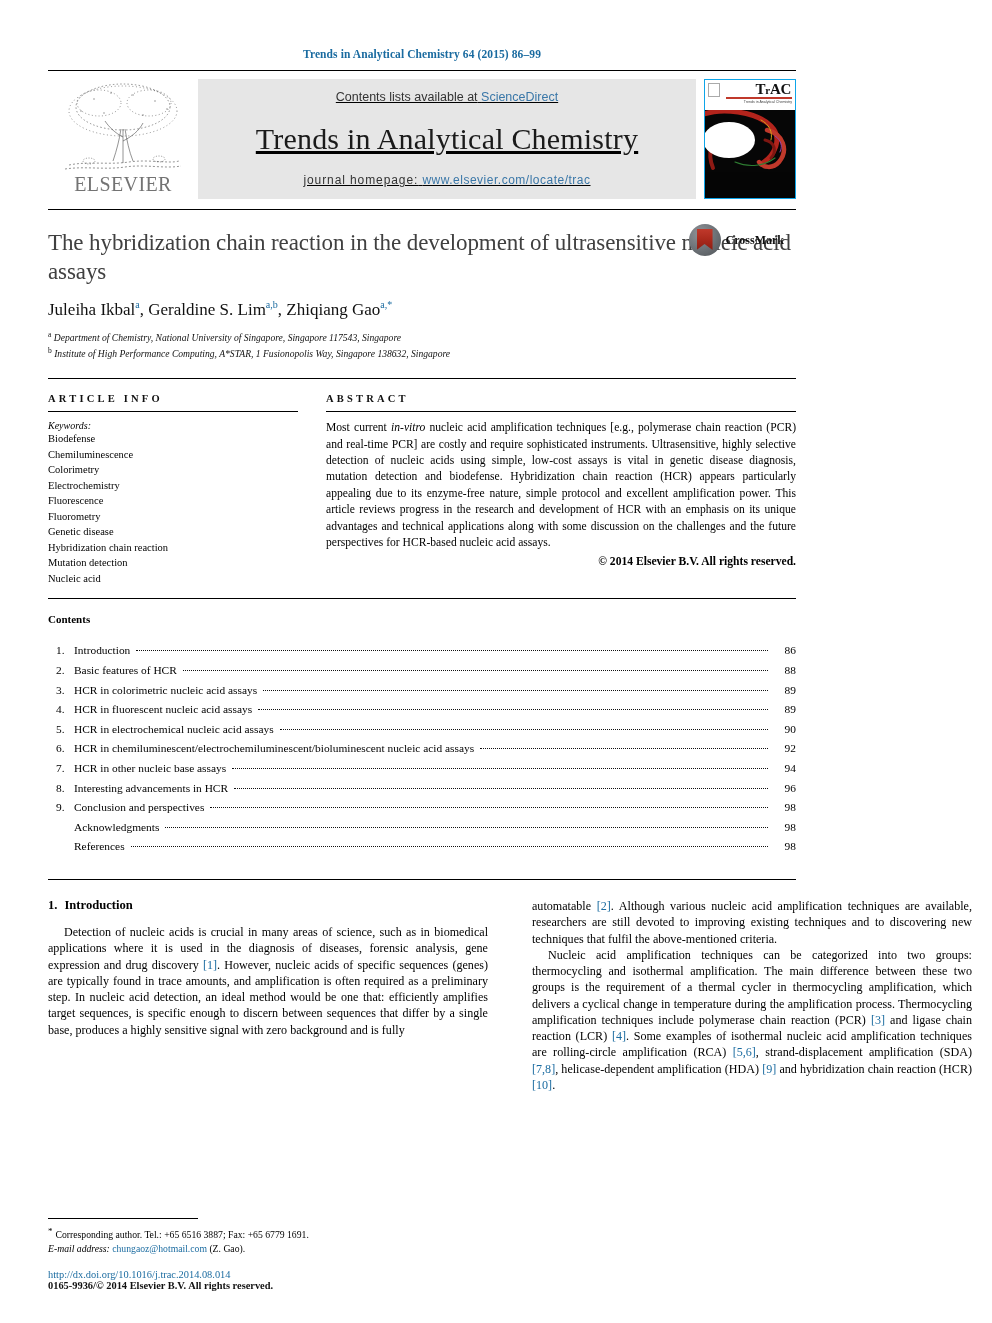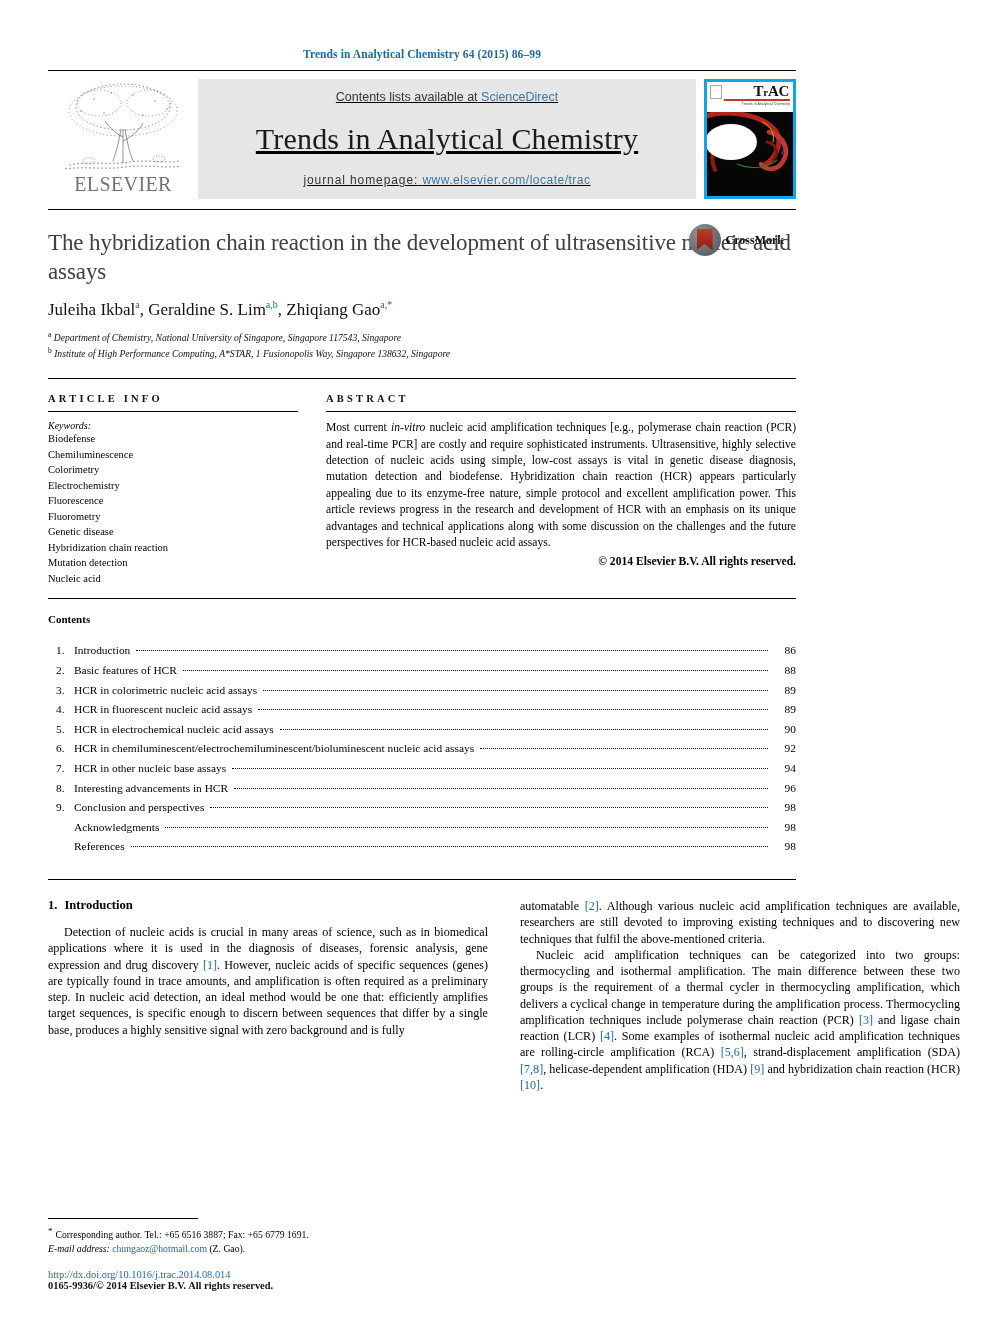--- a/index.html
+++ b/index.html
@@ -45,21 +45,21 @@
     padding: 11px 0 12px 0;
     text-decoration: underline;
   }
   .contents-avail { font-family:"Liberation Sans", sans-serif; font-size:12.5px; color:#333; }
   .contents-avail .sd { color:#3a77a8; }
   .journal-title {
     font-family:"Liberation Serif", serif; font-size:30px; color:#1a1a1a; letter-spacing:.2px;
   }
   .homepage { font-family:"Liberation Sans", sans-serif; font-size:12px; letter-spacing:.9px; color:#333; }
   .homepage .url { color:#3a77a8; letter-spacing:.5px; }
-  .cover-box { width:92px; flex:0 0 92px; margin-left:8px; border:3px solid #0ea5e9; overflow:hidden; position:relative; background:#000; }
+  .cover-box { width:92px; flex:0 0 92px; margin-left:8px; border:1px solid #0ea5e9; overflow:hidden; position:relative; background:#000; }
   .cover-top { height:30px; background:#fff; position:relative; }
   .cover-trac { position:absolute; right:4px; top:1px; font-family:"Liberation Serif",serif; font-size:15px; font-weight:bold; letter-spacing:-.3px; color:#111;}
   .cover-trac .sm { font-size:11px; }
   .cover-rule { position:absolute; right:3px; top:17px; width:66px; height:2px; background:#c0392b; }
   .cover-sub { position:absolute; right:3px; top:20px; font-size:3.6px; color:#444; font-family:"Liberation Sans",sans-serif;}
   .cover-els { position:absolute; left:3px; top:3px; width:12px; height:14px; border:.5px solid #aaa; }
   .cover-art { position:absolute; left:0; top:30px; right:0; bottom:0; background:#050505; overflow:hidden;}
   .rule-mid { border-top: 1.6px solid #000; margin-top: 10px; }
 
   
@@ -111,21 +111,21 @@
   .toc-list { margin-top:16px; }
   .toc-row { display:flex; align-items:baseline; font-size:11.4px; line-height:1.72; }
   .toc-num { width:26px; flex:0 0 26px; padding-left:8px; }
   .toc-label { white-space:nowrap; padding-right:4px; }
   .toc-dots { flex:1 1 auto; border-bottom:1px dotted #111; transform:translateY(-3px); margin:0 2px; }
   .toc-page { width:26px; flex:0 0 26px; text-align:right; }
   .toc-row.indent .toc-label { padding-left:0; }
   .rule-after-toc { border-top:1.6px solid #000; margin-top:22px; }
 
   
-  .body2col { display:flex; gap:32px; padding-top:18px; }
+  .body2col { display:flex; gap:44px; padding-top:18px; }
   .bcol { width:440px; flex:0 0 440px; }
   h2.sec { font-size:12.6px; font-weight:bold; margin:0 0 11px 0; font-family:"Liberation Serif",serif; }
   h2.sec .n { margin-right:7px; }
   p.body { font-size:12.1px; line-height:1.345; text-align:justify; margin:0 0 0 0; text-indent:16px; }
   p.body + p.body { margin-top:0; }
   a.ref, .ref { color:#1a6ba0; text-decoration:none; }
 
   
   .footnote-wrap { position:absolute; left:48px; bottom:32px; width:440px; }
   .fn-rule { border-top:1px solid #000; width:150px; margin-bottom:6px; }

